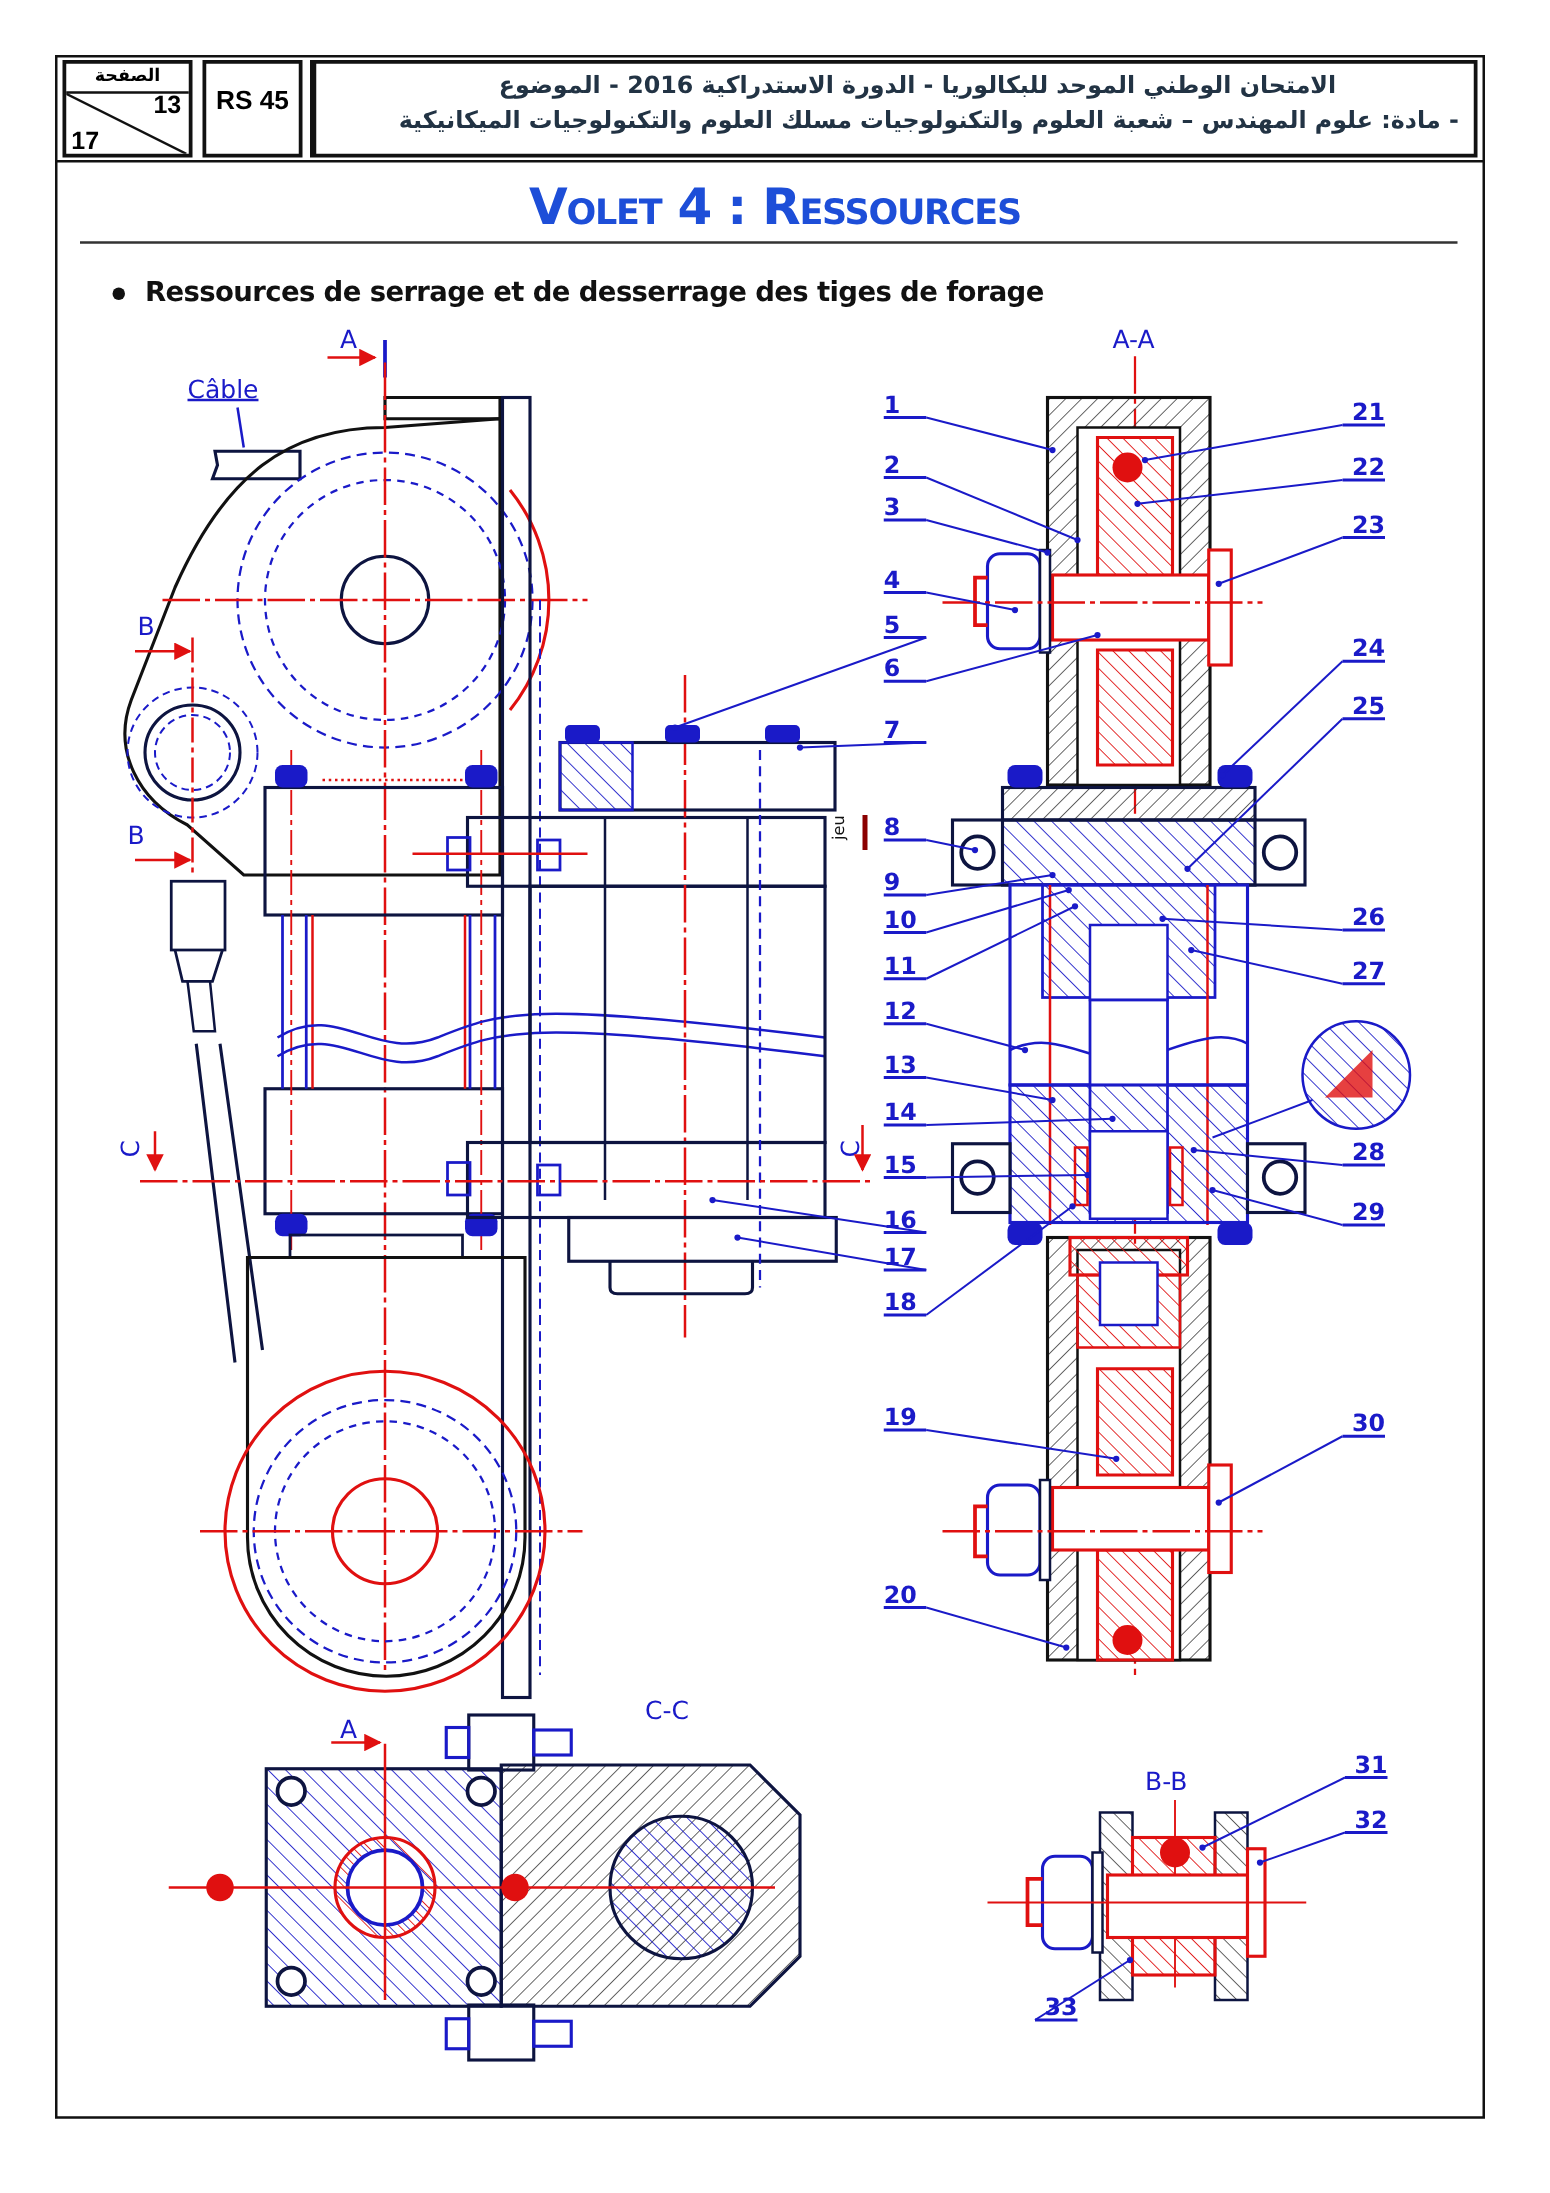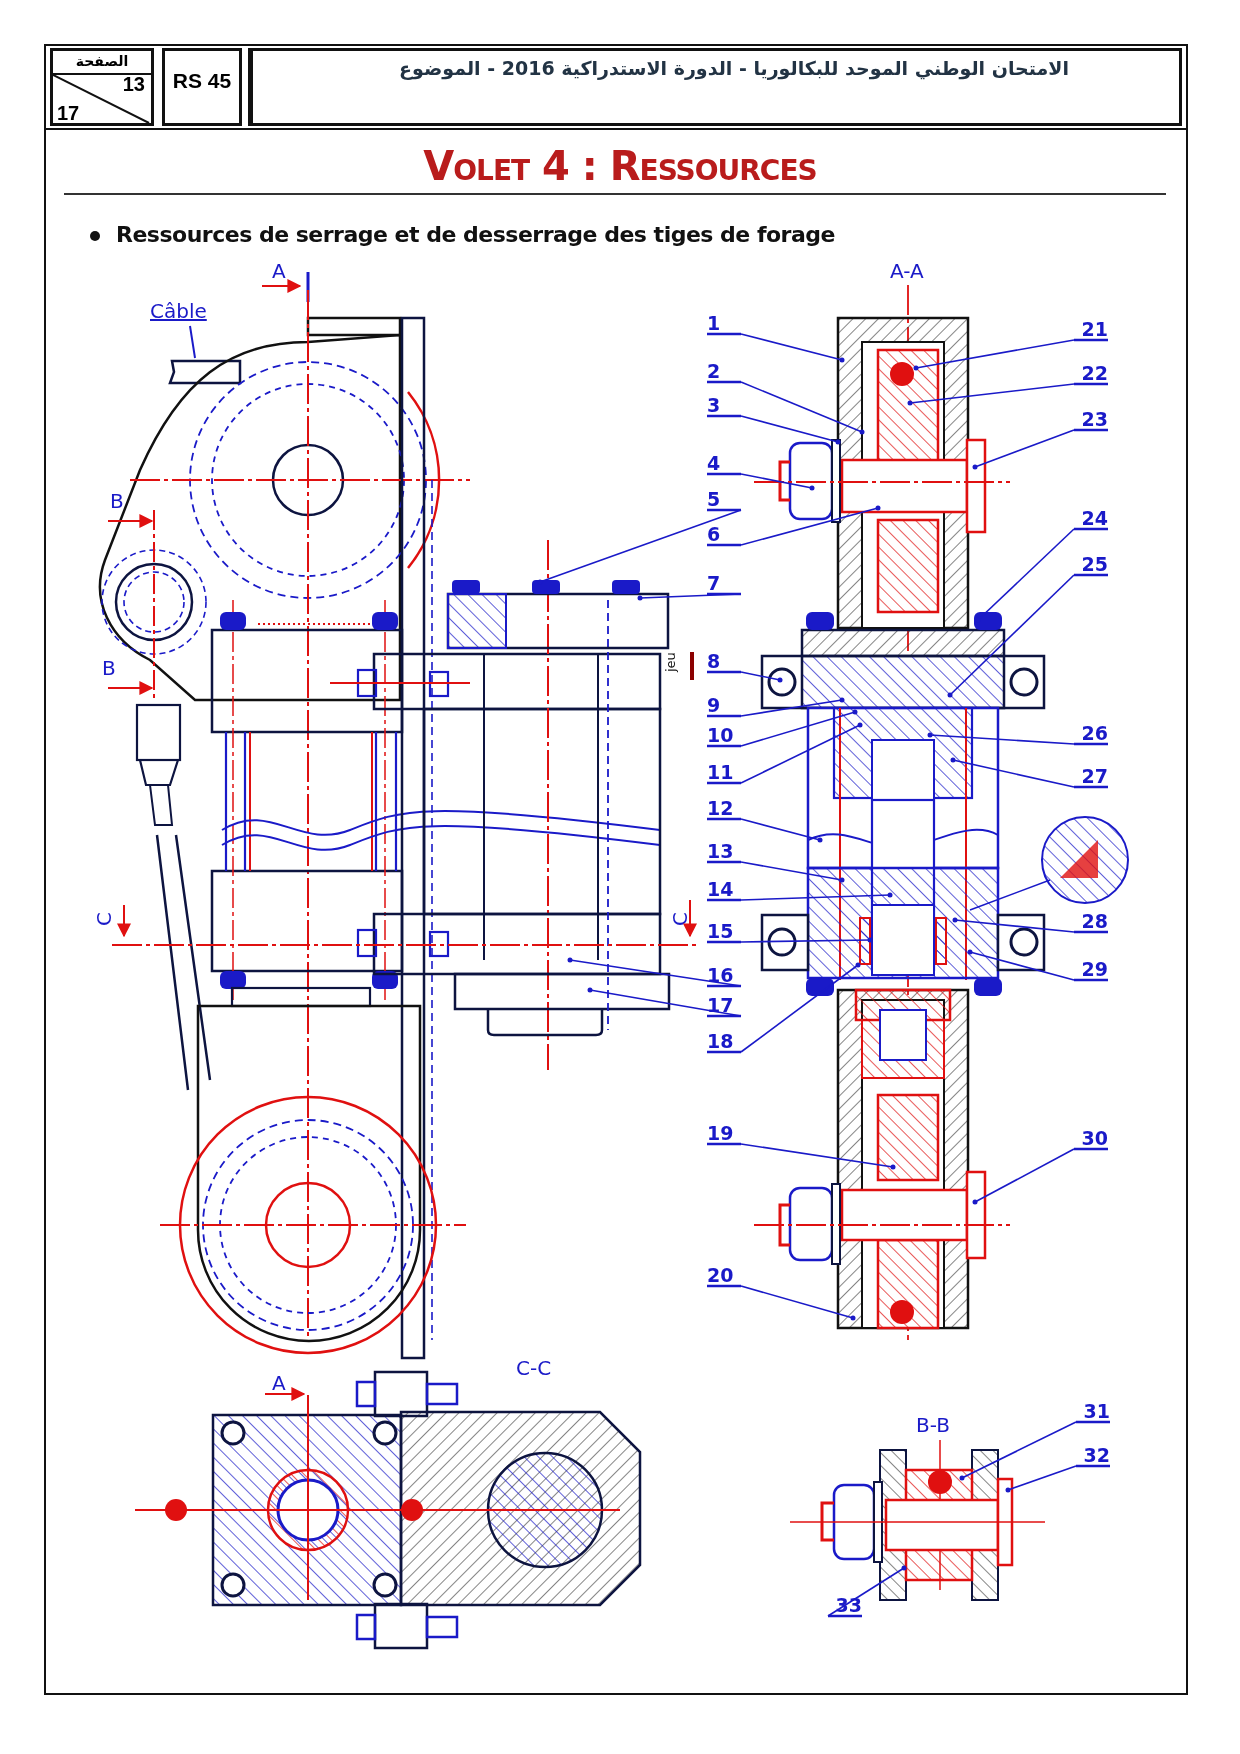--- a/index.html
+++ b/index.html
@@ -8,21 +8,21 @@
   .hdr{position:absolute;left:44px;top:44px;width:1144px;height:86px;border-bottom:2px solid #111;box-sizing:border-box;}
   .pagebox{position:absolute;left:50px;top:48px;width:104px;height:78px;border:3px solid #111;box-sizing:border-box;padding-left:44px;}
   .pagebox .lbl{position:absolute;left:0;top:0;width:100%;height:22px;border-bottom:2px solid #111;text-align:center;font:bold 14px "DejaVu Sans",sans-serif;line-height:20px;}
   .pagebox .cur{position:absolute;right:6px;top:22px;font:bold 20px "Liberation Sans",sans-serif;}
   .pagebox .tot{position:absolute;left:4px;bottom:-2px;font:bold 20px "Liberation Sans",sans-serif;}
   .pagebox svg{position:absolute;left:0;top:22px;}
   .codebox{position:absolute;left:162px;top:48px;width:80px;height:78px;border:3px solid #111;box-sizing:border-box;font:bold 21px "Liberation Sans",sans-serif;text-align:center;padding-top:18px;}
   .titlebox{position:absolute;left:248px;top:48px;width:934px;height:78px;border:3px solid #111;border-left-width:5px;box-sizing:border-box;direction:rtl;text-align:center;color:#234;font:bold 19px "DejaVu Sans",sans-serif;padding-left:36px;}
   .titlebox .l1{margin-top:6px;}
   .titlebox .l2{margin-top:6px;text-align:right;padding-right:12px;}
-  .vtitle{position:absolute;left:0;top:143px;width:1240px;text-align:center;font:bold 40px "DejaVu Sans",sans-serif;color:#b91c1c;letter-spacing:-1px;font-variant:small-caps;}
+  .vtitle{position:absolute;left:0;top:143px;width:1240px;text-align:center;font:bold 40px "DejaVu Sans",sans-serif;color:#1d4ed8;letter-spacing:-1px;font-variant:small-caps;}
   .hr{position:absolute;left:64px;top:193px;width:1102px;height:2px;background:#333;}
   .bullet{position:absolute;left:90px;top:222px;font:bold 22px "DejaVu Sans",sans-serif;color:#111;letter-spacing:-0.5px;}
   .bullet .dot{display:inline-block;width:10px;height:10px;border-radius:50%;background:#111;margin-right:16px;vertical-align:middle;}
   svg.drw{position:absolute;left:0;top:0;}
   .callout{font:bold 19px "DejaVu Sans",sans-serif;fill:#1a1ac8;}
   .vlabel{font:20px "DejaVu Sans",sans-serif;fill:#1a1ac8;}
 </style>
 </head>
 <body>
 
@@ -33,20 +33,21 @@
   <div class="lbl">الصفحة</div>
   <svg width="98" height="50">
       <line x1="0" y1="2" x2="96" y2="50" stroke="#111" stroke-width="2"></line>
     </svg>
   <div class="cur">13</div>
   <div class="tot">17</div>
 </div>
 <div class="codebox">RS 45</div>
 <div class="titlebox">
   <div class="l1">الامتحان الوطني الموحد للبكالوريا - الدورة الاستدراكية 2016 - الموضوع</div>
+  <div class="l2">- مادة: علوم المهندس – شعبة العلوم والتكنولوجيات مسلك العلوم والتكنولوجيات الميكانيكية</div>
 </div>
 
 <div class="vtitle">Volet 4 : Ressources</div>
 <div class="hr"></div>
 <div class="bullet"><span class="dot"></span><span>Ressources de serrage et de desserrage des tiges de forage</span></div>
 
 <svg class="drw" width="1240" height="1754">
   <defs>
     <pattern id="hBlack" width="9" height="9" patternUnits="userSpaceOnUse" patternTransform="rotate(45)">
         <line x1="0" y1="0" x2="0" y2="9" stroke="#333" stroke-width="1.2"></line>

